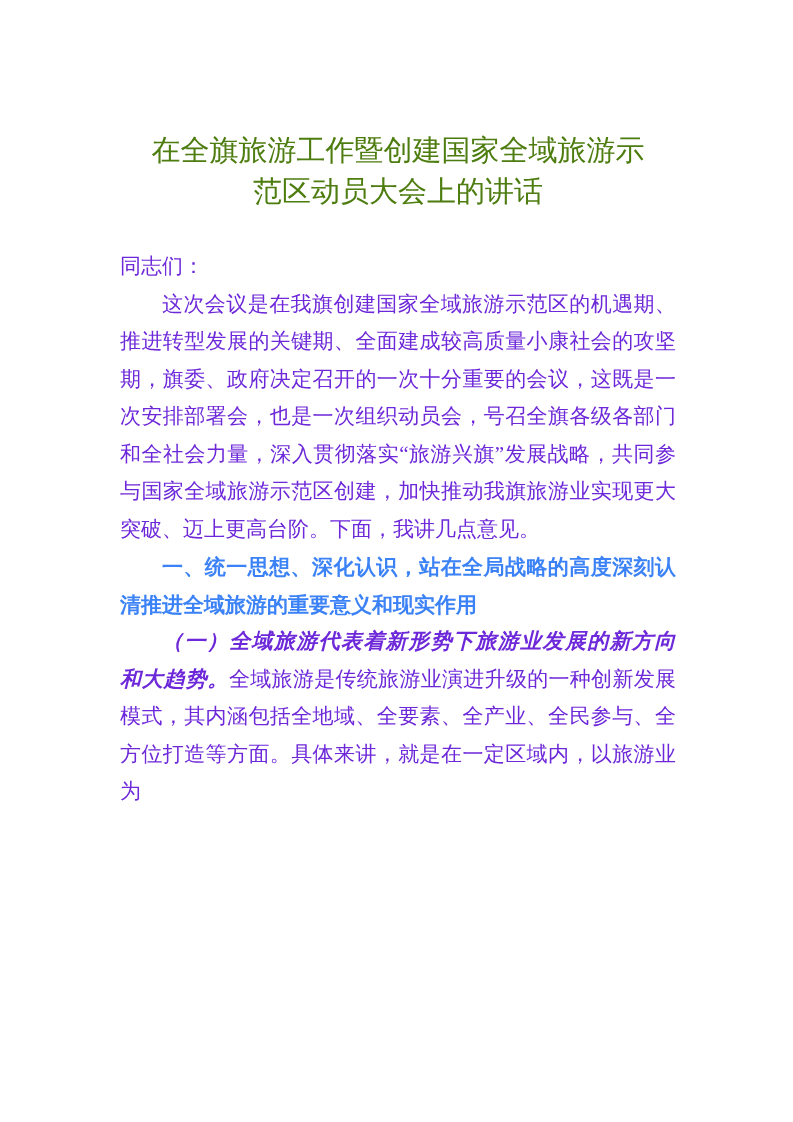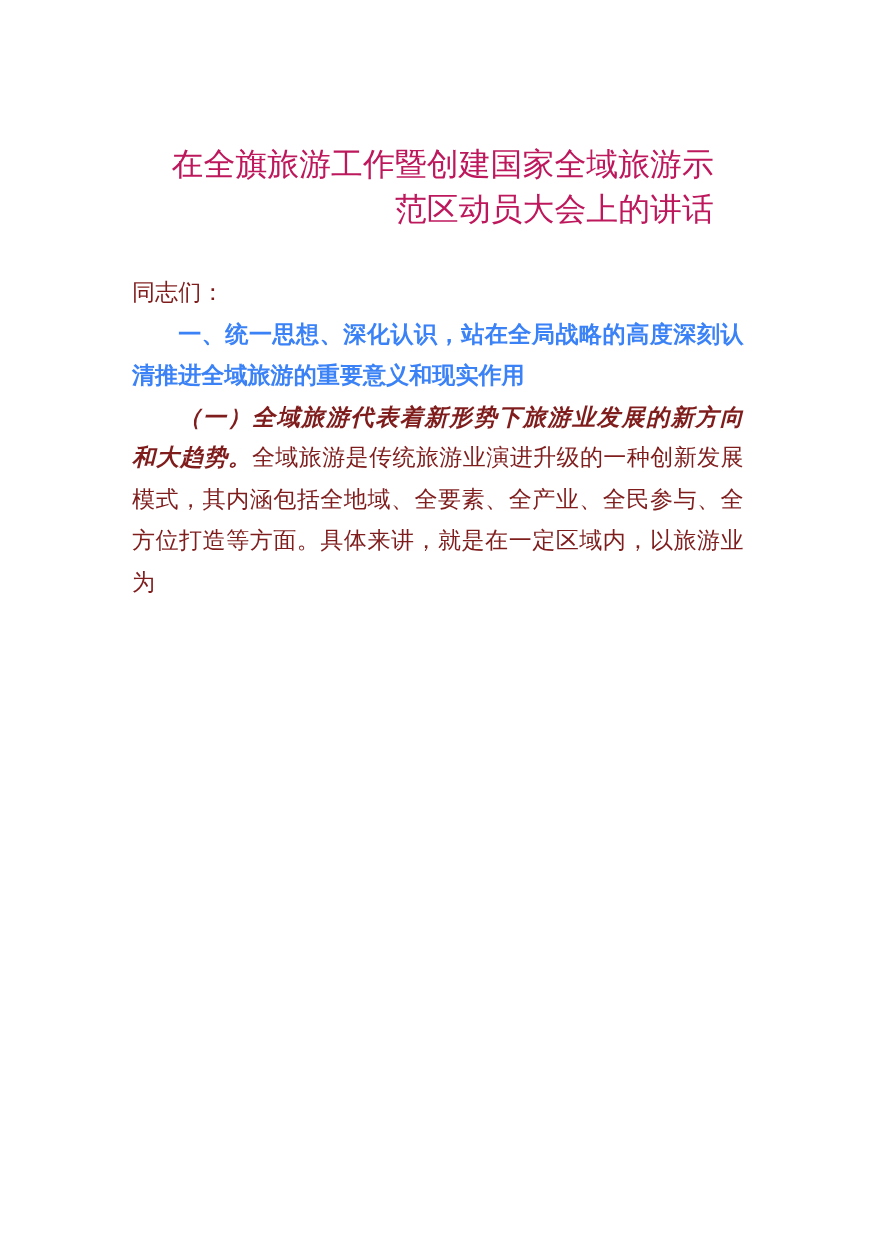--- a/index.html
+++ b/index.html
@@ -15,32 +15,32 @@
       overflow: hidden;
       box-sizing: border-box;
       padding: 130px 117px 0 120px;
       color: #000000;
     }
     .doc-title {
       font-family: "Liberation Serif", "DejaVu Serif", serif;
       font-weight: 400;
       font-size: 29px;
       line-height: 41px;
-      text-align: right;
+      text-align: center;
       width: 502px;
       margin: 0 auto 36px auto;
-      color: #be185d;
+      color: #4d7c0f;
     }
     .para {
       font-family: "Liberation Serif", "DejaVu Serif", serif;
       font-size: 21px;
       line-height: 37.5px;
       text-align: justify;
       margin: 0;
-      color: #7f1d1d;
+      color: #6d28d9;
     }
     .indent {
       text-indent: 2em;
     }
     .heading1 {
       font-family: "Liberation Sans", "DejaVu Sans", sans-serif;
       font-weight: 700;
       font-size: 21px;
       line-height: 37.5px;
       text-align: justify;
@@ -56,19 +56,20 @@
   </style>
 </head>
 <body>
 
 <div class="page">
 
   <h1 class="doc-title">在全旗旅游工作暨创建国家全域旅游示范区动员大会上的讲话</h1>
 
   <p class="para">同志们：</p>
 
+  <p class="para indent">这次会议是在我旗创建国家全域旅游示范区的机遇期、推进转型发展的关键期、全面建成较高质量小康社会的攻坚期，旗委、政府决定召开的一次十分重要的会议，这既是一次安排部署会，也是一次组织动员会，号召全旗各级各部门和全社会力量，深入贯彻落实“旅游兴旗”发展战略，共同参与国家全域旅游示范区创建，加快推动我旗旅游业实现更大突破、迈上更高台阶。下面，我讲几点意见。</p>
 
   <p class="heading1">一、统一思想、深化认识，站在全局战略的高度深刻认清推进全域旅游的重要意义和现实作用</p>
 
 
   <p class="para indent"><span class="lead">（一）全域旅游代表着新形势下旅游业发展的新方向和大趋势。</span><span>全域旅游是传统旅游业演进升级的一种创新发展模式，其内涵包括全地域、全要素、全产业、全民参与、全方位打造等方面。具体来讲，就是在一定区域内，以旅游业为</span></p>
 
 </div>
 
 </body></html>

